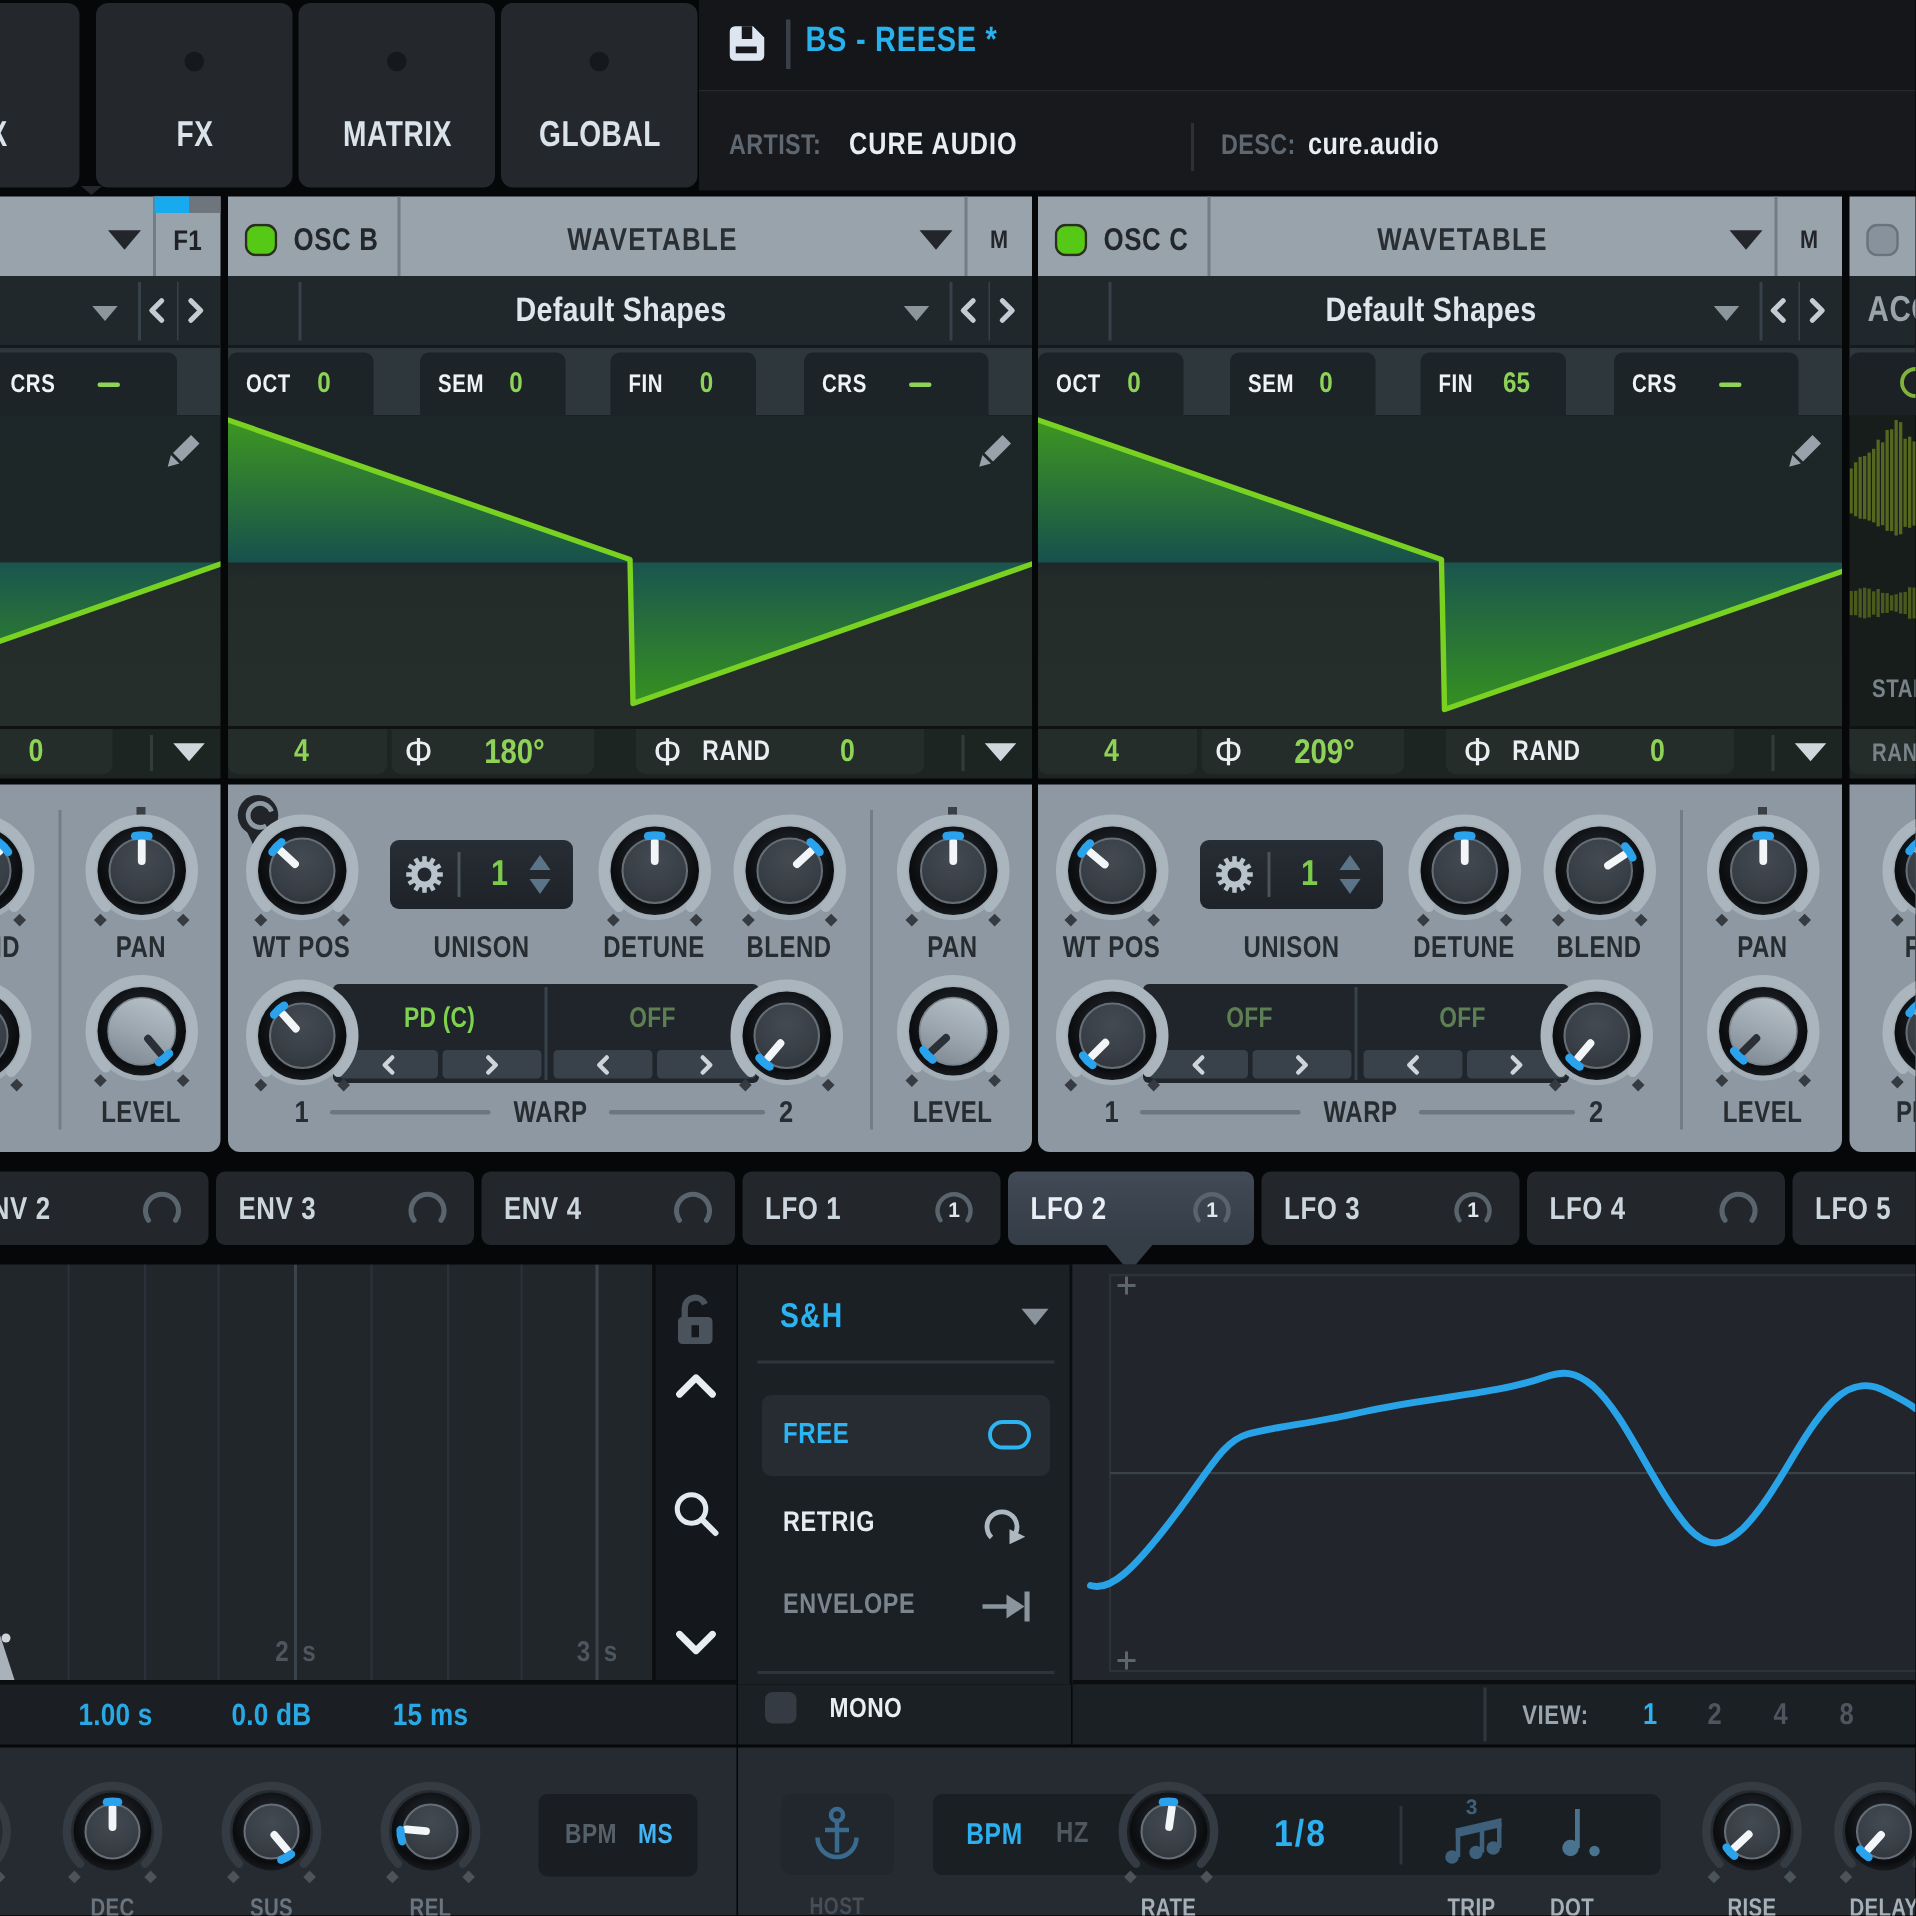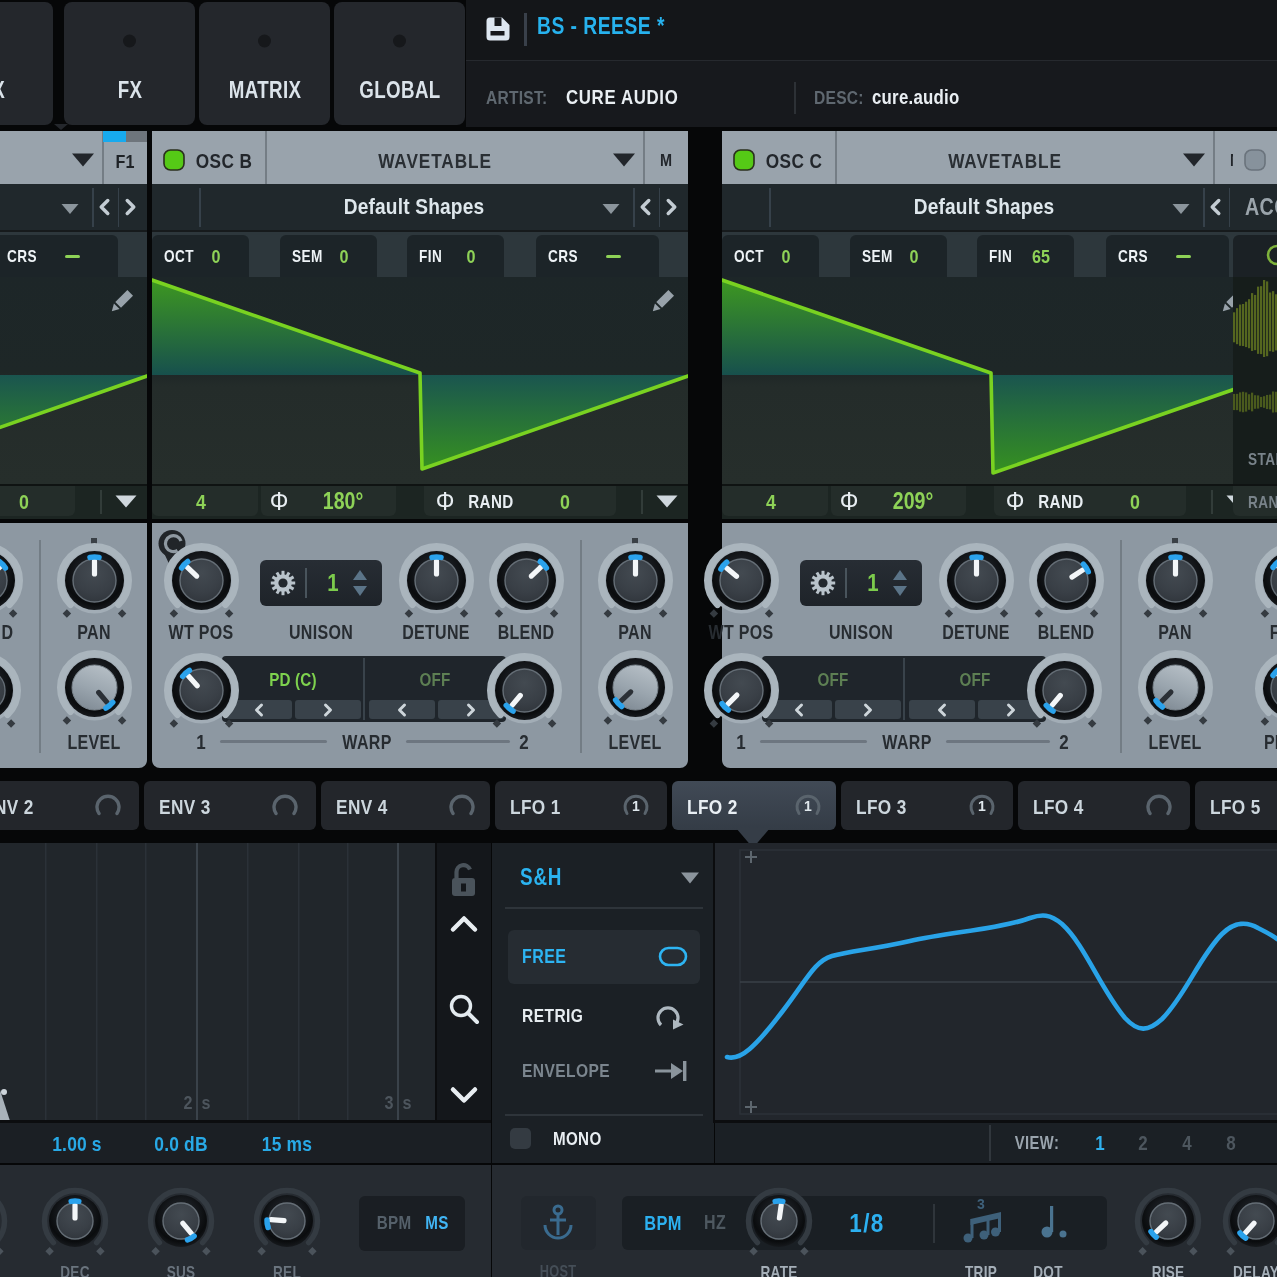--- a/index.html
+++ b/index.html
@@ -188,21 +188,21 @@
     <div style="position:absolute;left:272px;top:486px;width:192px;height:30px;background:#242d2a;border-radius:0 0 6px 6px;"></div>
     <div style="position:absolute;left:293px;top:501px;transform:translate(-50%,-50%) scaleX(0.9);font-size:26px;font-weight:400;color:#e8eef2;white-space:nowrap;letter-spacing:0px;line-height:1;">Φ</div>
     <div style="position:absolute;left:339px;top:501px;transform:translate(-50%,-50%) scaleX(0.8);font-size:19px;font-weight:700;color:#e8eef2;white-space:nowrap;letter-spacing:0.5px;line-height:1;">RAND</div>
     <div style="position:absolute;left:413px;top:501px;transform:translate(-50%,-50%) scaleX(0.85);font-size:21px;font-weight:700;color:#8ed257;white-space:nowrap;letter-spacing:0px;line-height:1;">0</div>
     <div style="position:absolute;left:489px;top:490px;width:1.5px;height:24px;background:#323c39;"></div>
     <svg style="position:absolute;left:502px;top:495px;" width="26" height="14" viewBox="0 0 26 14">
       <polygon points="2.5,0.5 23.5,0.5 13,12.5" fill="#cfd7dd"></polygon>
     </svg>
     <div style="position:absolute;left:0px;top:523px;width:536px;height:245px;background:#8d98a2;border-radius:0 0 8px 8px;"></div>
   </div>
-<div style="position:absolute;left:722px;top:0px;width:536px;height:1277px;">
+<div style="position:absolute;left:692px;top:0px;width:536px;height:1277px;">
     <div style="position:absolute;left:0px;top:131px;width:536px;height:53px;background:#99a3ac;"></div>
     <svg style="position:absolute;left:11px;top:149px" width="22" height="22">
       <rect x="1" y="1" width="20" height="20" rx="6.5" fill="#55c916" stroke="#2a2f1d" stroke-width="1.6"></rect>
     </svg>
     <div style="position:absolute;left:72px;top:160px;transform:translate(-50%,-50%) scaleX(0.82);font-size:21px;font-weight:700;color:#22262b;white-space:nowrap;letter-spacing:0.5px;line-height:1;">OSC C</div>
     <div style="position:absolute;left:113px;top:131px;width:1.5px;height:53px;background:#747d85;"></div>
     <div style="position:absolute;left:283px;top:160px;transform:translate(-50%,-50%) scaleX(0.82);font-size:21px;font-weight:700;color:#2a2f34;white-space:nowrap;letter-spacing:1.1px;line-height:1;">WAVETABLE</div>
     <svg style="position:absolute;left:460px;top:152px;" width="24" height="16" viewBox="0 0 24 16">
       <polygon points="1.0,1.5 23.0,1.5 12,14.5" fill="#22262b"></polygon>
     </svg>

